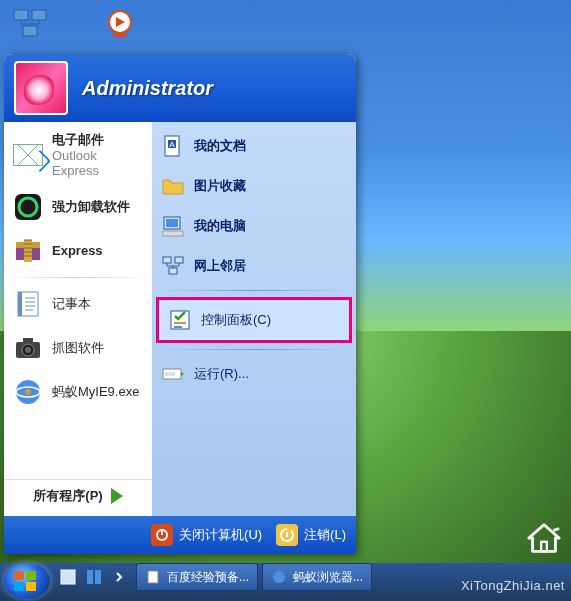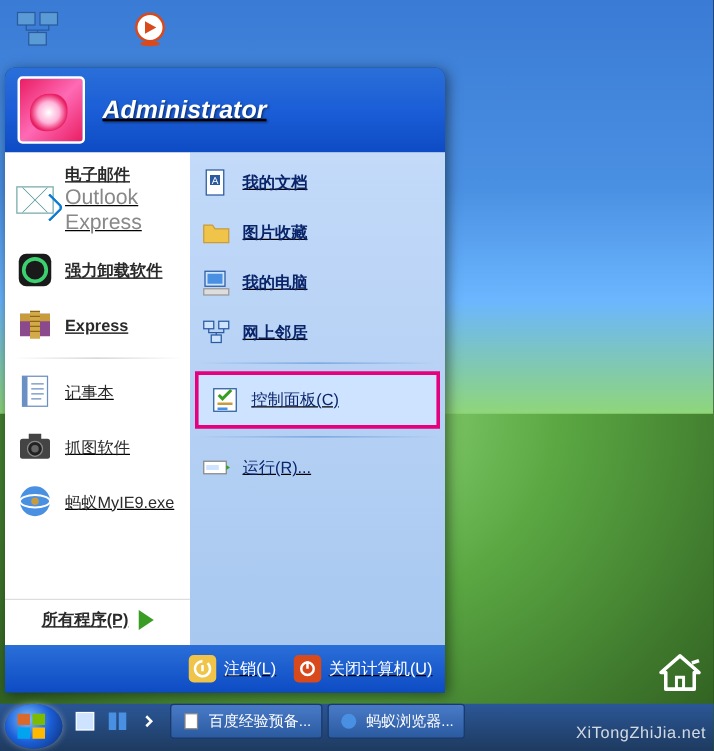--- a/index.html
+++ b/index.html
@@ -12,25 +12,25 @@
 .desktop::after {
   content: ''; position: absolute; left: 0; right: 0; top: 55%; bottom: 0;
   background: radial-gradient(ellipse at 50% 0%, #8fd67a 0%, #5ba843 40%, #2d5a1e 100%);
 }
 
 .tray-icons { position: absolute; top: 8px; left: 10px; display: flex; gap: 50px; z-index: 1; }
 .tray-icon { width: 40px; height: 30px; }
 
 .start-menu {
   position: absolute; left: 4px; top: 54px; width: 352px; height: 500px;
-  background: #0c4a6e;
+  background: #ffffff;
   border-radius: 8px 8px 0 0;
   box-shadow: 2px 2px 10px rgba(0,0,0,0.5);
   z-index: 10;
-  display: flex; flex-direction: column; text-decoration: underline;
+  display: flex; flex-direction: column;
 }
 .sm-header {
   height: 68px; display: flex; align-items: center; padding: 6px 10px;
   background: linear-gradient(to bottom, #2a6fd8 0%, #1b5ed7 50%, #0d4bc4 100%);
   border-radius: 8px 8px 0 0;
 }
 .avatar {
   width: 54px; height: 54px; border: 2px solid #fff; border-radius: 4px;
   background: linear-gradient(135deg, #e91e63 0%, #ff6ab5 50%, #e91e63 100%);
   position: relative; overflow: hidden;
@@ -42,21 +42,21 @@
 .sm-body { flex: 1; display: flex; background: #fff; }
 .sm-left { width: 148px; background: #fff; display: flex; flex-direction: column; padding: 4px 0; }
 .sm-right { flex: 1; background: linear-gradient(to bottom, #c3daf9 0%, #a8c8f0 100%); display: flex; flex-direction: column; padding: 4px 0; }
 
 .sm-item { display: flex; align-items: center; padding: 6px 8px; cursor: pointer; }
 .sm-left .sm-item { min-height: 44px; }
 .sm-right .sm-item { min-height: 40px; padding: 4px 8px; }
 .sm-icon { width: 32px; height: 32px; margin-right: 8px; flex-shrink: 0; display: flex; align-items: center; justify-content: center; }
 .sm-right .sm-icon { width: 26px; height: 26px; }
 .sm-text { font-size: 13px; color: #2a2a2a; line-height: 1.2; }
-.sm-text .sub { font-size: 17px; color: #888; }
+.sm-text .sub { font-size: 13px; color: #888; }
 .sm-right .sm-text { color: #0a246a; font-weight: 500; }
 .sm-text b { font-weight: bold; }
 
 .sep-left { height: 1px; margin: 4px 6px; background: linear-gradient(to right, transparent, #ccc, transparent); }
 .sep-right { height: 1px; margin: 4px 6px; background: linear-gradient(to right, transparent, #6b9dd9, transparent); }
 
 .highlight-box {
   border: 3px solid #e6007e; margin: 2px 4px;
 }
 .highlight-box .sm-item { background: #cde3ff; }
@@ -293,36 +293,36 @@
             </svg>
         </div>
         <div class="sm-text">运行(R)...</div>
       </div>
 
     </div>
   </div>
 
   <div class="sm-footer">
     <div class="footer-btn">
+      <div class="footer-icon" style="background:#d84a1b">
+        <svg width="16" height="16" viewBox="0 0 16 16">
+            <circle cx="8" cy="8" r="5" stroke="#fff" fill="none" stroke-width="2"></circle>
+            <rect x="7" y="2" width="2" height="6" fill="#fff"></rect>
+          </svg>
+      </div>
+      <span>关闭计算机(U)</span>
+    </div>
+    <div class="footer-btn">
       <div class="footer-icon" style="background:#f0c448">
         <svg width="16" height="16" viewBox="0 0 16 16">
             <path d="M8 2 a6 6 0 1 0 4 1.5" stroke="#fff" fill="none" stroke-width="2"></path>
             <rect x="7" y="5" width="2" height="5" fill="#fff"></rect>
           </svg>
       </div>
       <span>注销(L)</span>
-    </div>
-    <div class="footer-btn">
-      <div class="footer-icon" style="background:#d84a1b">
-        <svg width="16" height="16" viewBox="0 0 16 16">
-            <circle cx="8" cy="8" r="5" stroke="#fff" fill="none" stroke-width="2"></circle>
-            <rect x="7" y="2" width="2" height="6" fill="#fff"></rect>
-          </svg>
-      </div>
-      <span>关闭计算机(U)</span>
     </div>
   </div>
 </div>
 
 <div class="watermark">
   <svg class="wm-house" viewBox="0 0 40 40">
     <path d="M20 6 L36 20 h-4 v14 h-24 v-14 h-4 z" fill="none" stroke="#fff" stroke-width="3" stroke-linejoin="round"></path>
     <rect x="17" y="24" width="6" height="10" fill="none" stroke="#fff" stroke-width="2.5"></rect>
     <path d="M30 12 l6 -2" stroke="#fff" stroke-width="3"></path>
   </svg>

